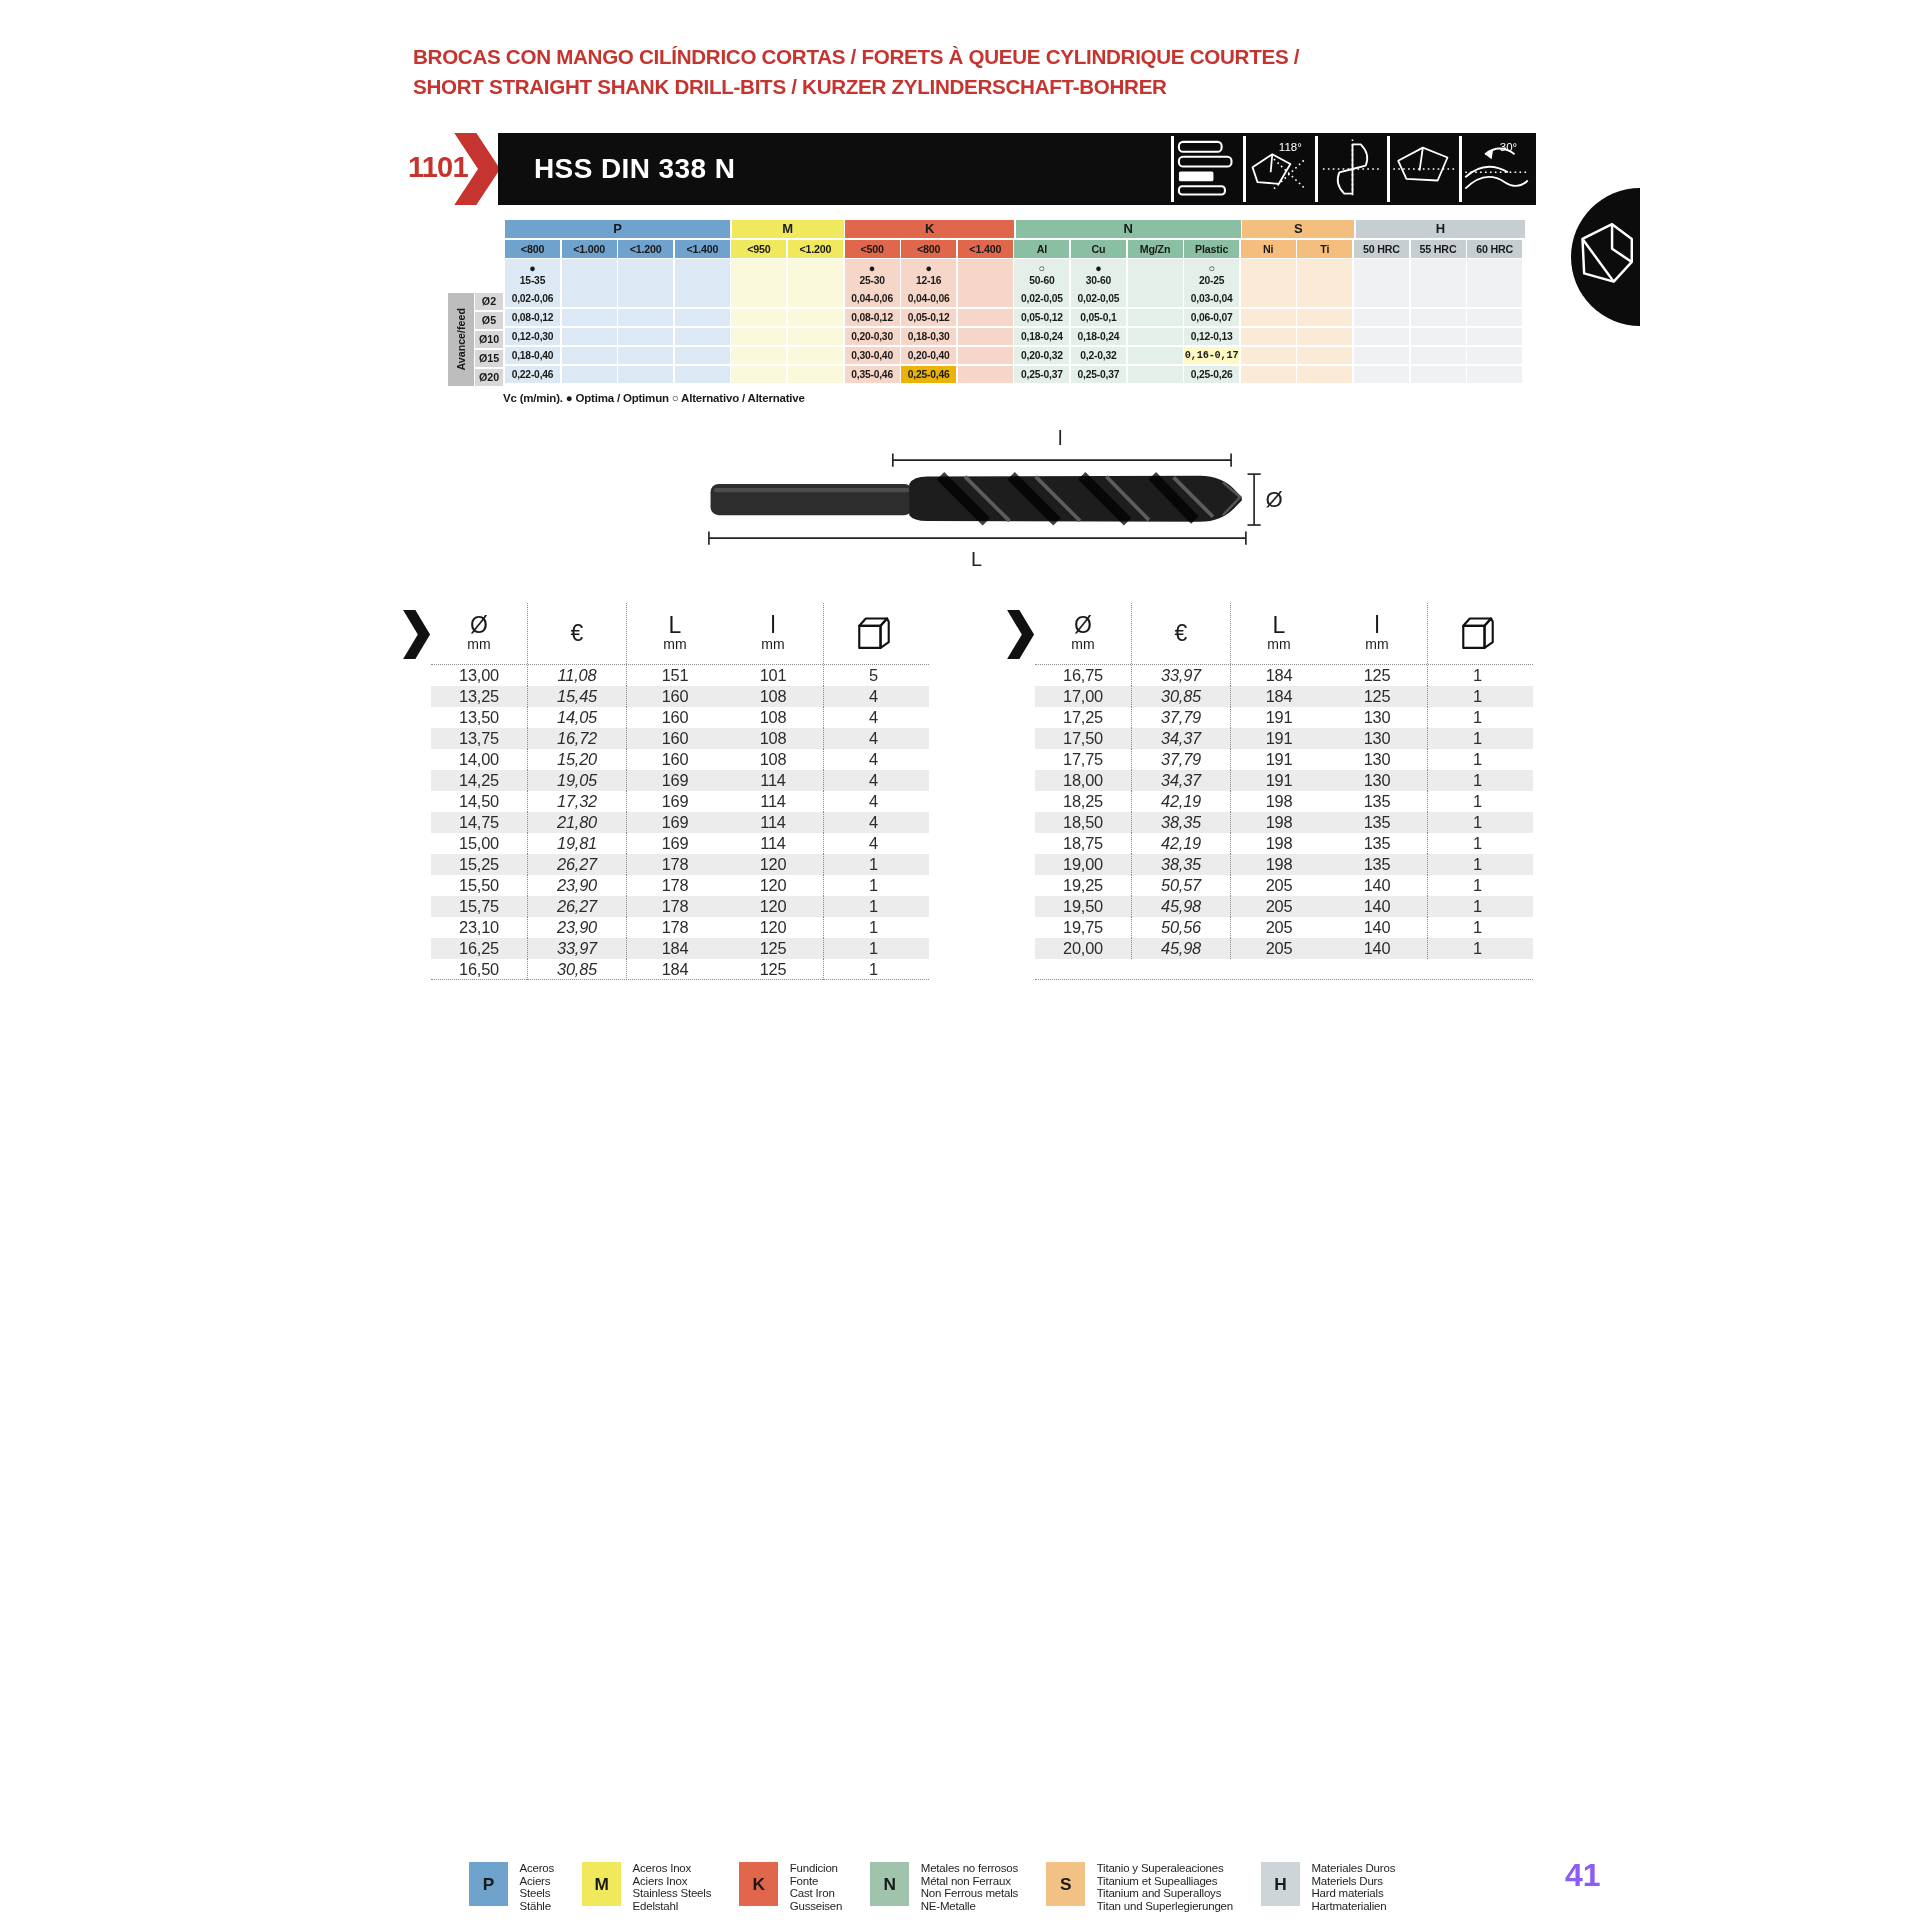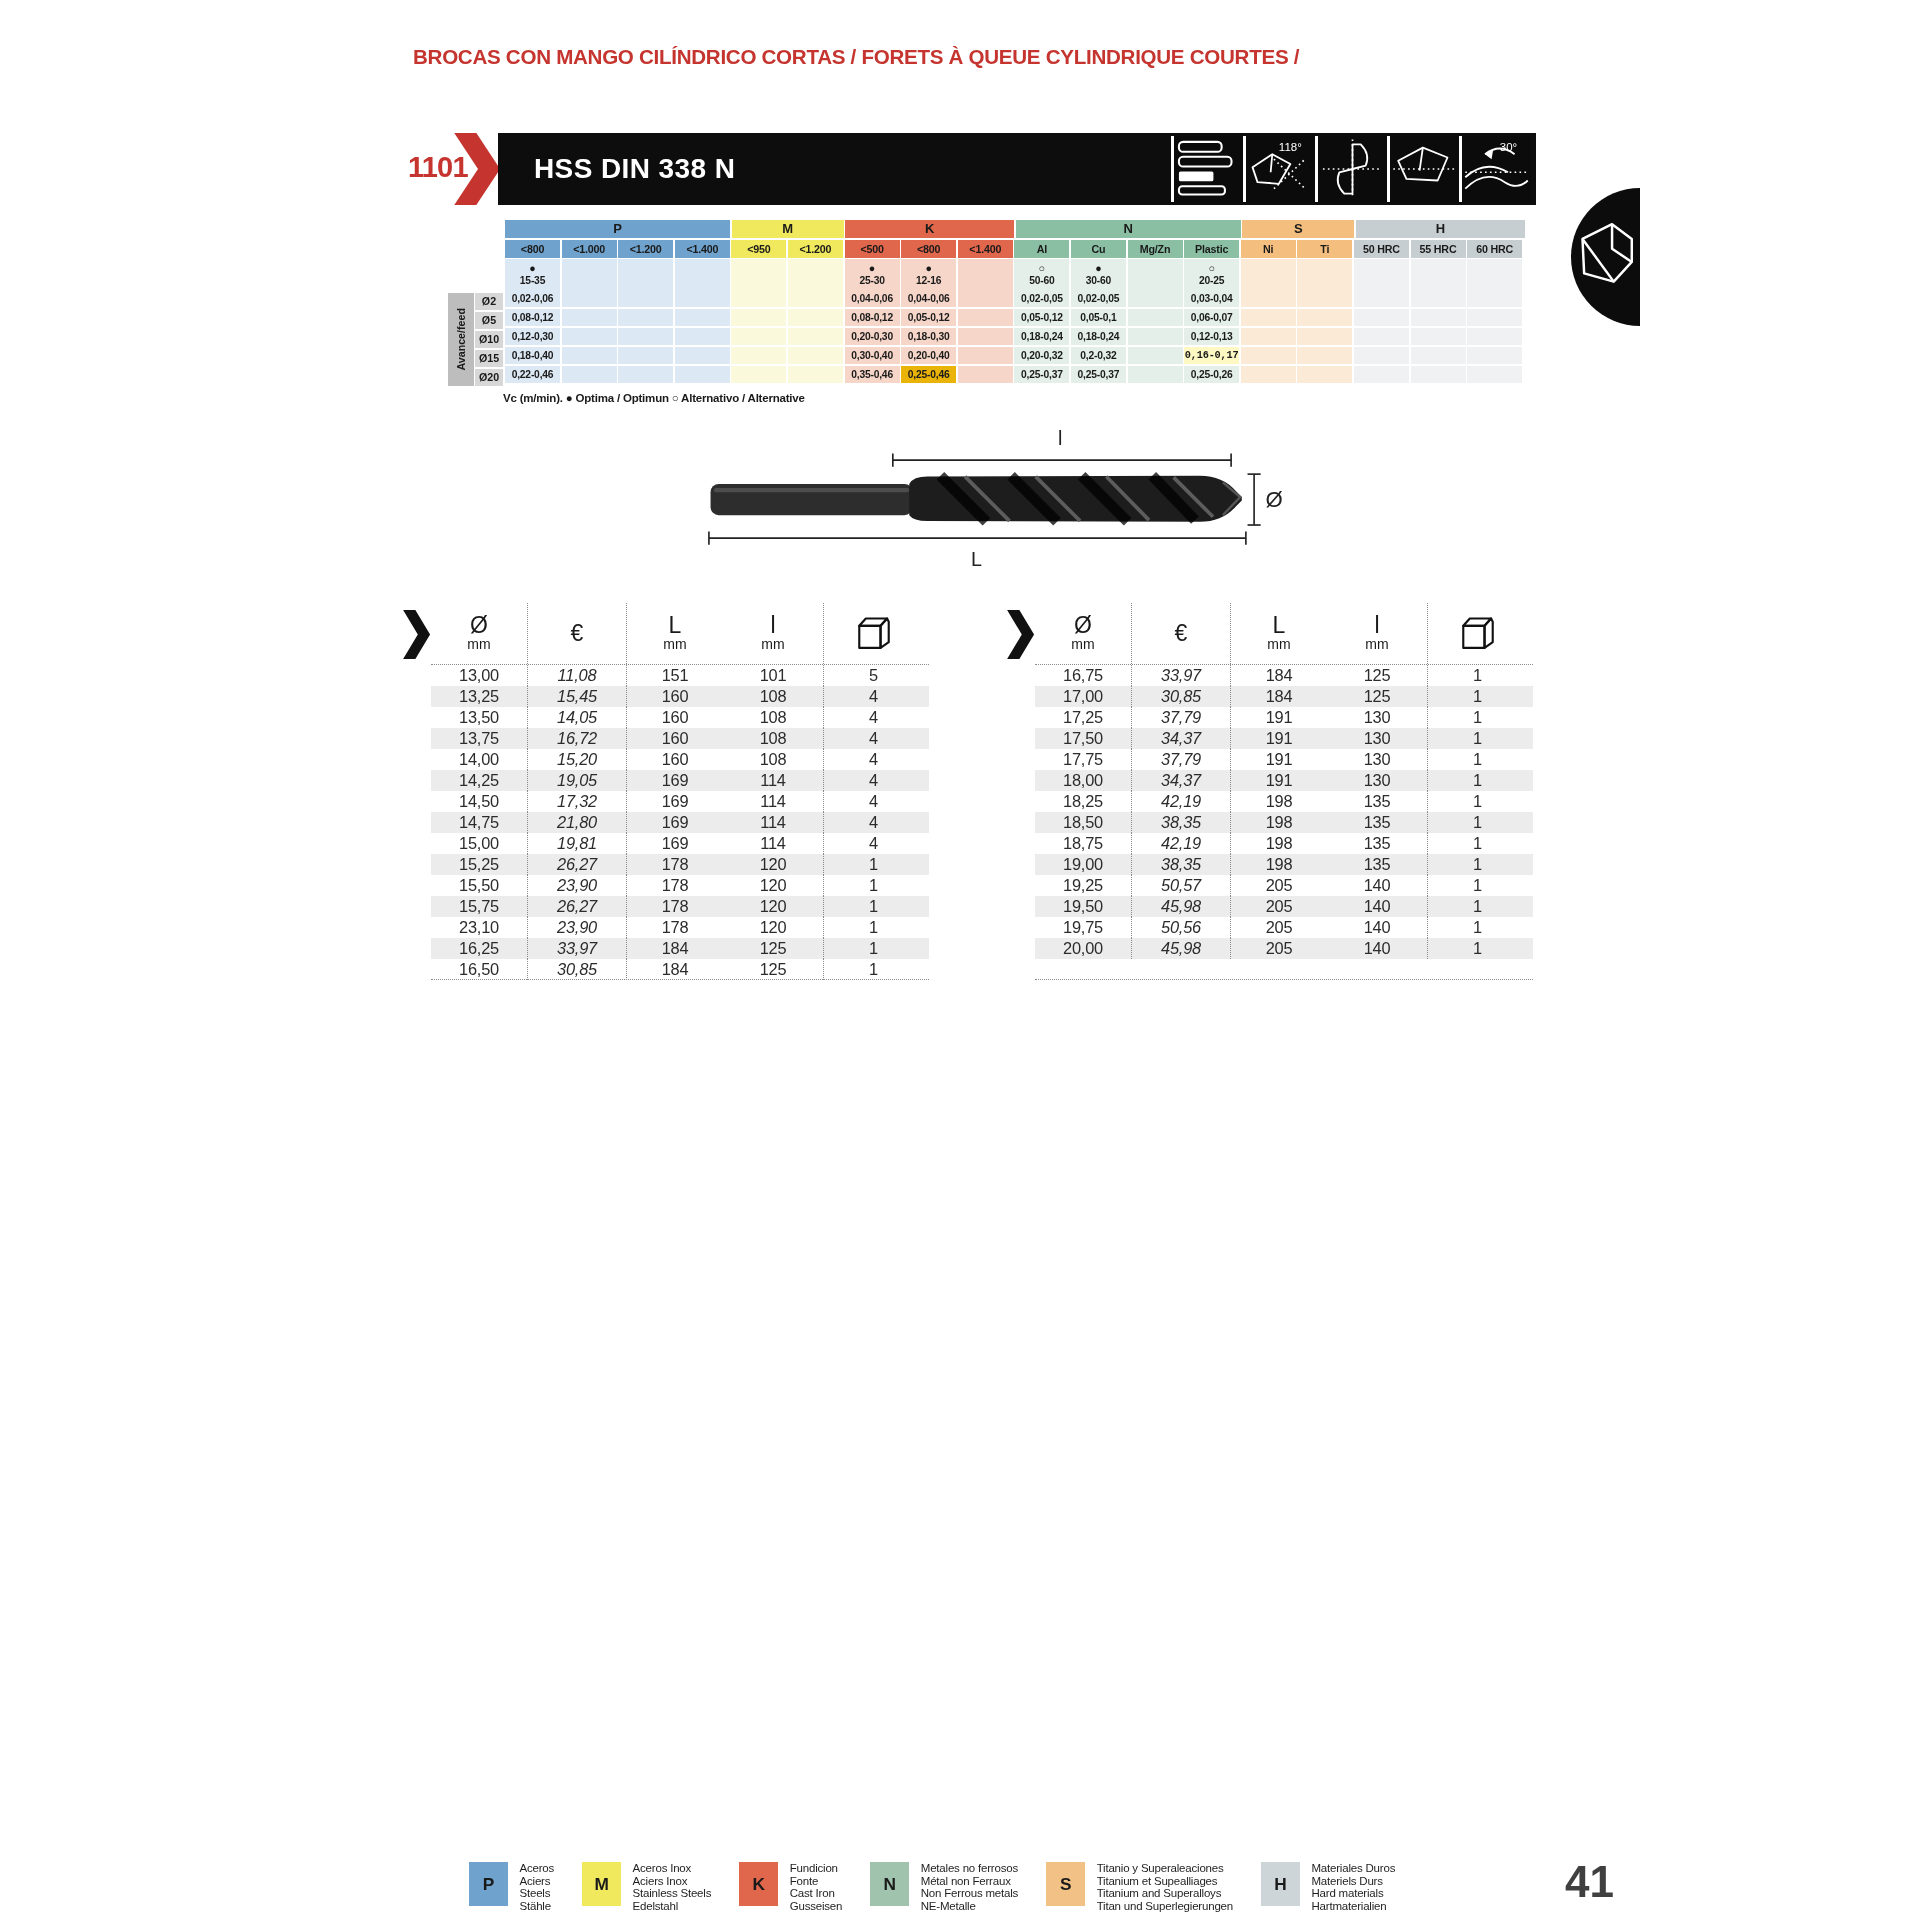--- a/index.html
+++ b/index.html
@@ -61,29 +61,30 @@
   .ccell.c0,.ccell.c1,.ccell.c3{border-right:1.6px dotted #8a8a8a;}
   .ccell.price{font-style:italic;}
 
   
   .legend{position:absolute;left:469px;top:1862px;display:flex;gap:28px;}
   .litem{display:flex;gap:11.5px;}
   .lsq{width:39px;height:44px;display:flex;align-items:center;justify-content:center;
     font-weight:bold;font-size:17.3px;flex:none;}
   .ltx{display:flex;flex-direction:column;justify-content:center;}
   .lline{font-size:11.5px;line-height:12.7px;color:#1f1f1f;letter-spacing:-0.2px;white-space:nowrap;}
-  .pagenum{position:absolute;left:1565px;top:1857px;font-size:44px;font-weight:bold;color:#404040;}
+  .pagenum{position:absolute;left:1565px;top:1857px;font-size:32px;font-weight:bold;color:#8b5cf6;}
 </style>
 </head>
 <body>
 
 <div id="page">
 
   <div class="hdr-title">
     <div>BROCAS CON MANGO CILÍNDRICO CORTAS / FORETS À QUEUE CYLINDRIQUE COURTES /</div>
+    <div>SHORT STRAIGHT SHANK DRILL-BITS / KURZER ZYLINDERSCHAFT-BOHRER</div>
   </div>
 
 
   <div class="code">1101</div>
   <svg class="red-chev" width="48" height="72" viewBox="0 0 58 88">
     <polygon points="0,0 27,0 56,44 27,88 0,88 29,44" fill="#c5342e"></polygon>
   </svg>
   <div class="black-bar">
     <div class="prod-name">HSS DIN 338 N</div>
     <div class="bar-icons">

